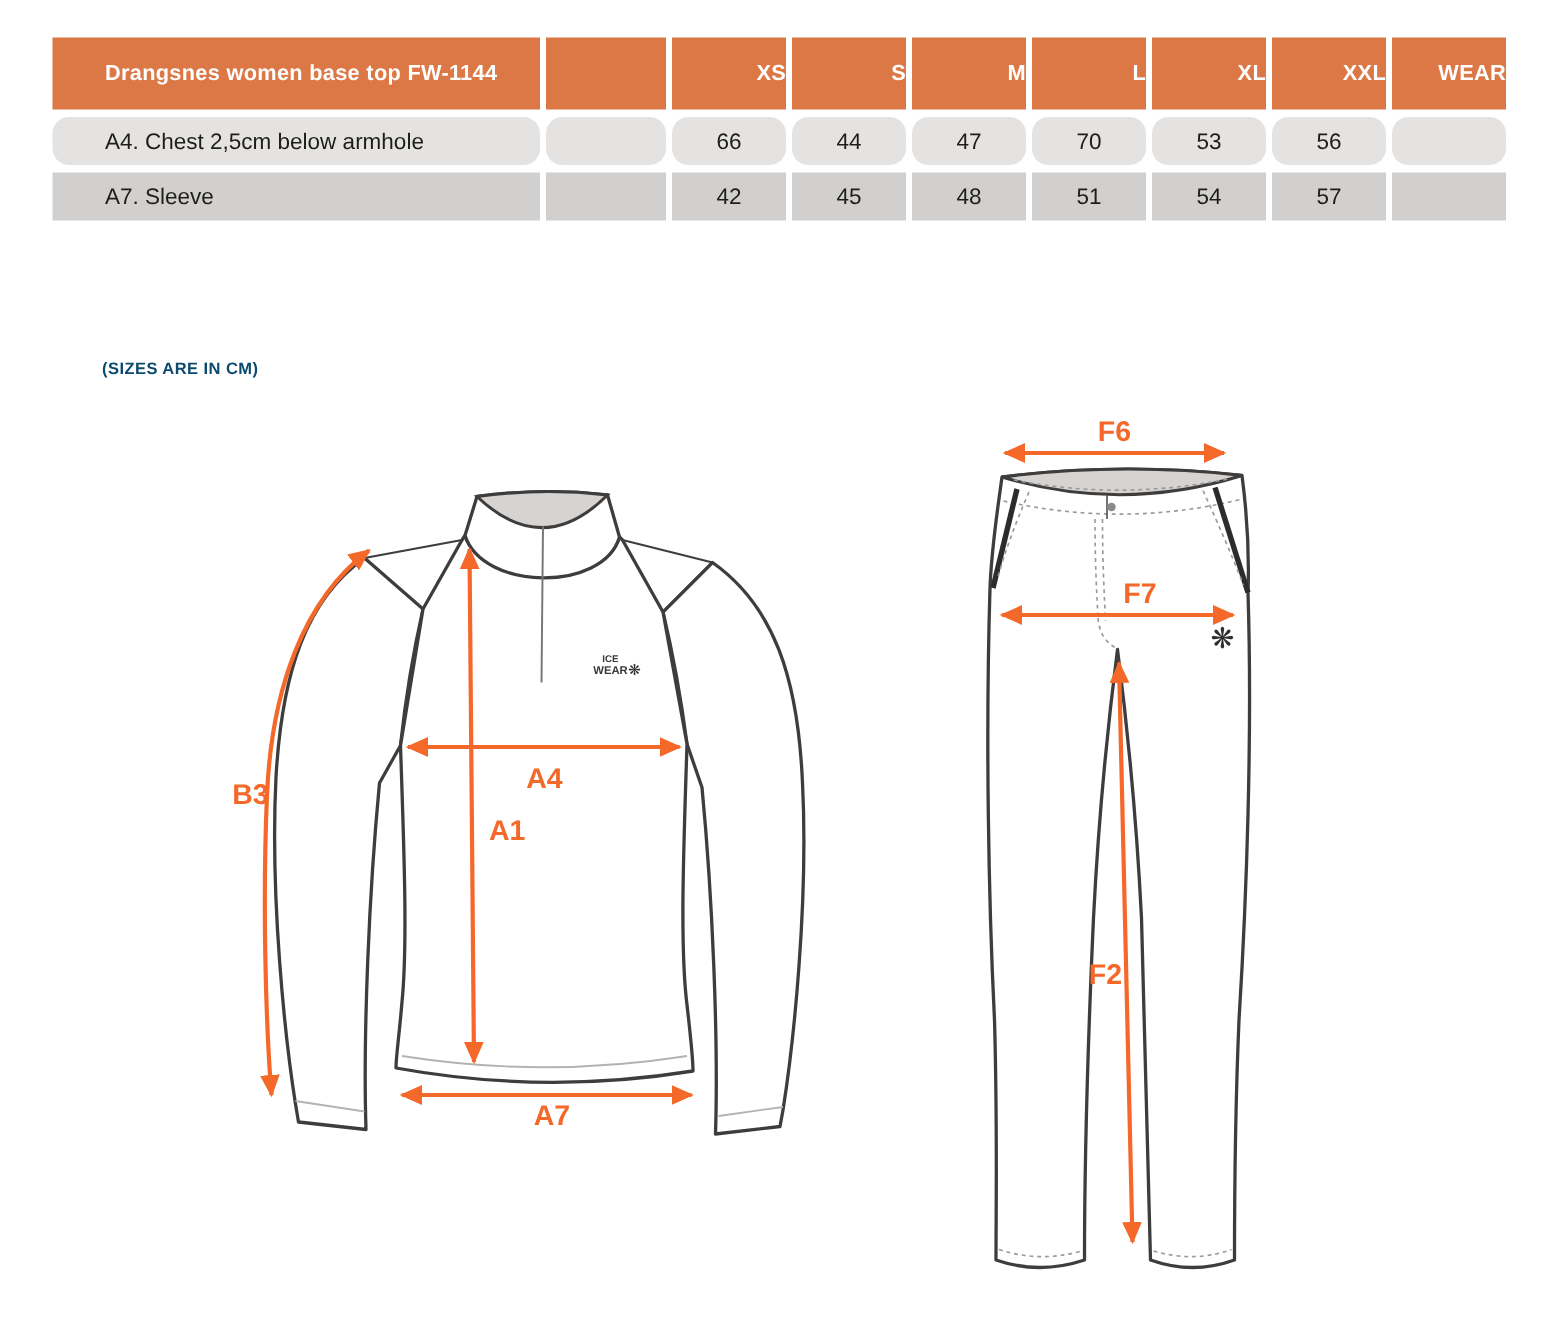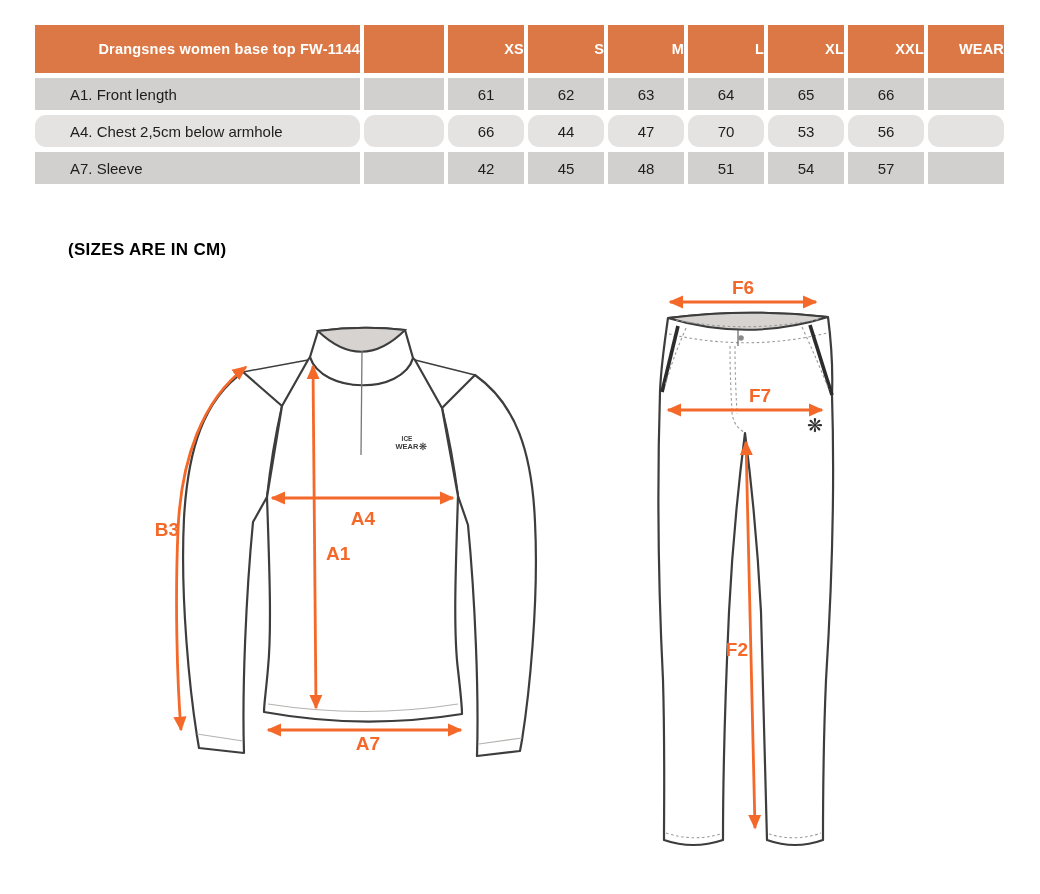--- a/index.html
+++ b/index.html
@@ -17,34 +17,34 @@
   }
   col.c-label  { width:325px; }
   col.c-spacer { width:80px;  }
   col.c-size   { width:76px;  }
 
   .size-table th {
     background:#DB7845; color:#ffffff;
     height:48px; font-size:14.5px; font-weight:bold;
     text-align:right; letter-spacing:.2px; padding:0;
   }
-  .size-table th.t-title { text-align:right; padding-left:35px; }
+  .size-table th.t-title { text-align:left; padding-left:35px; }
 
   .size-table td {
     height:32px; font-size:15px; color:#1d1d1b;
     text-align:center; padding:0;
   }
   .size-table td.t-label { text-align:left; padding-left:35px; }
   tr.row-dark  td { background:#D2D0CE; }
   tr.row-light td { background:#E5E3E1;border-radius:11px; }
 
   
   .units-note {
     position:absolute; left:68px; top:240px;
-    color:#000000; font-size:17px; font-weight:bold; letter-spacing:.3px;
+    color:#0c4a6e; font-size:11px; font-weight:bold; letter-spacing:.3px;
   }
 
   
   svg.shirt-svg { position:absolute; left:140px; top:300px; }
   svg.pants-svg { position:absolute; left:620px; top:280px; }
 
   .garment { fill:#ffffff; stroke:#3d3d3d; stroke-width:2.2; stroke-linejoin:round; }
   .seam    { fill:none; stroke:#3d3d3d; stroke-width:1.5; }
   .lightline { fill:none; stroke:#b5b2af; stroke-width:1.2; }
   .stitch  { fill:none; stroke:#9a9a9a; stroke-width:1.1; stroke-dasharray:2.6 2.6; }
@@ -79,31 +79,20 @@
       <th>XS</th>
       <th>S</th>
       <th>M</th>
       <th>L</th>
       <th>XL</th>
       <th>XXL</th>
       <th>WEAR</th>
     </tr>
   </thead>
   <tbody>
-    <tr class="row-dark">
-      <td class="t-label">A1. Front length</td>
-      <td></td>
-      <td>61</td>
-      <td>62</td>
-      <td>63</td>
-      <td>64</td>
-      <td>65</td>
-      <td>66</td>
-      <td></td>
-    </tr>
     <tr class="row-light">
       <td class="t-label">A4. Chest 2,5cm below armhole</td>
       <td></td>
       <td>66</td>
       <td>44</td>
       <td>47</td>
       <td>70</td>
       <td>53</td>
       <td>56</td>
       <td></td>

